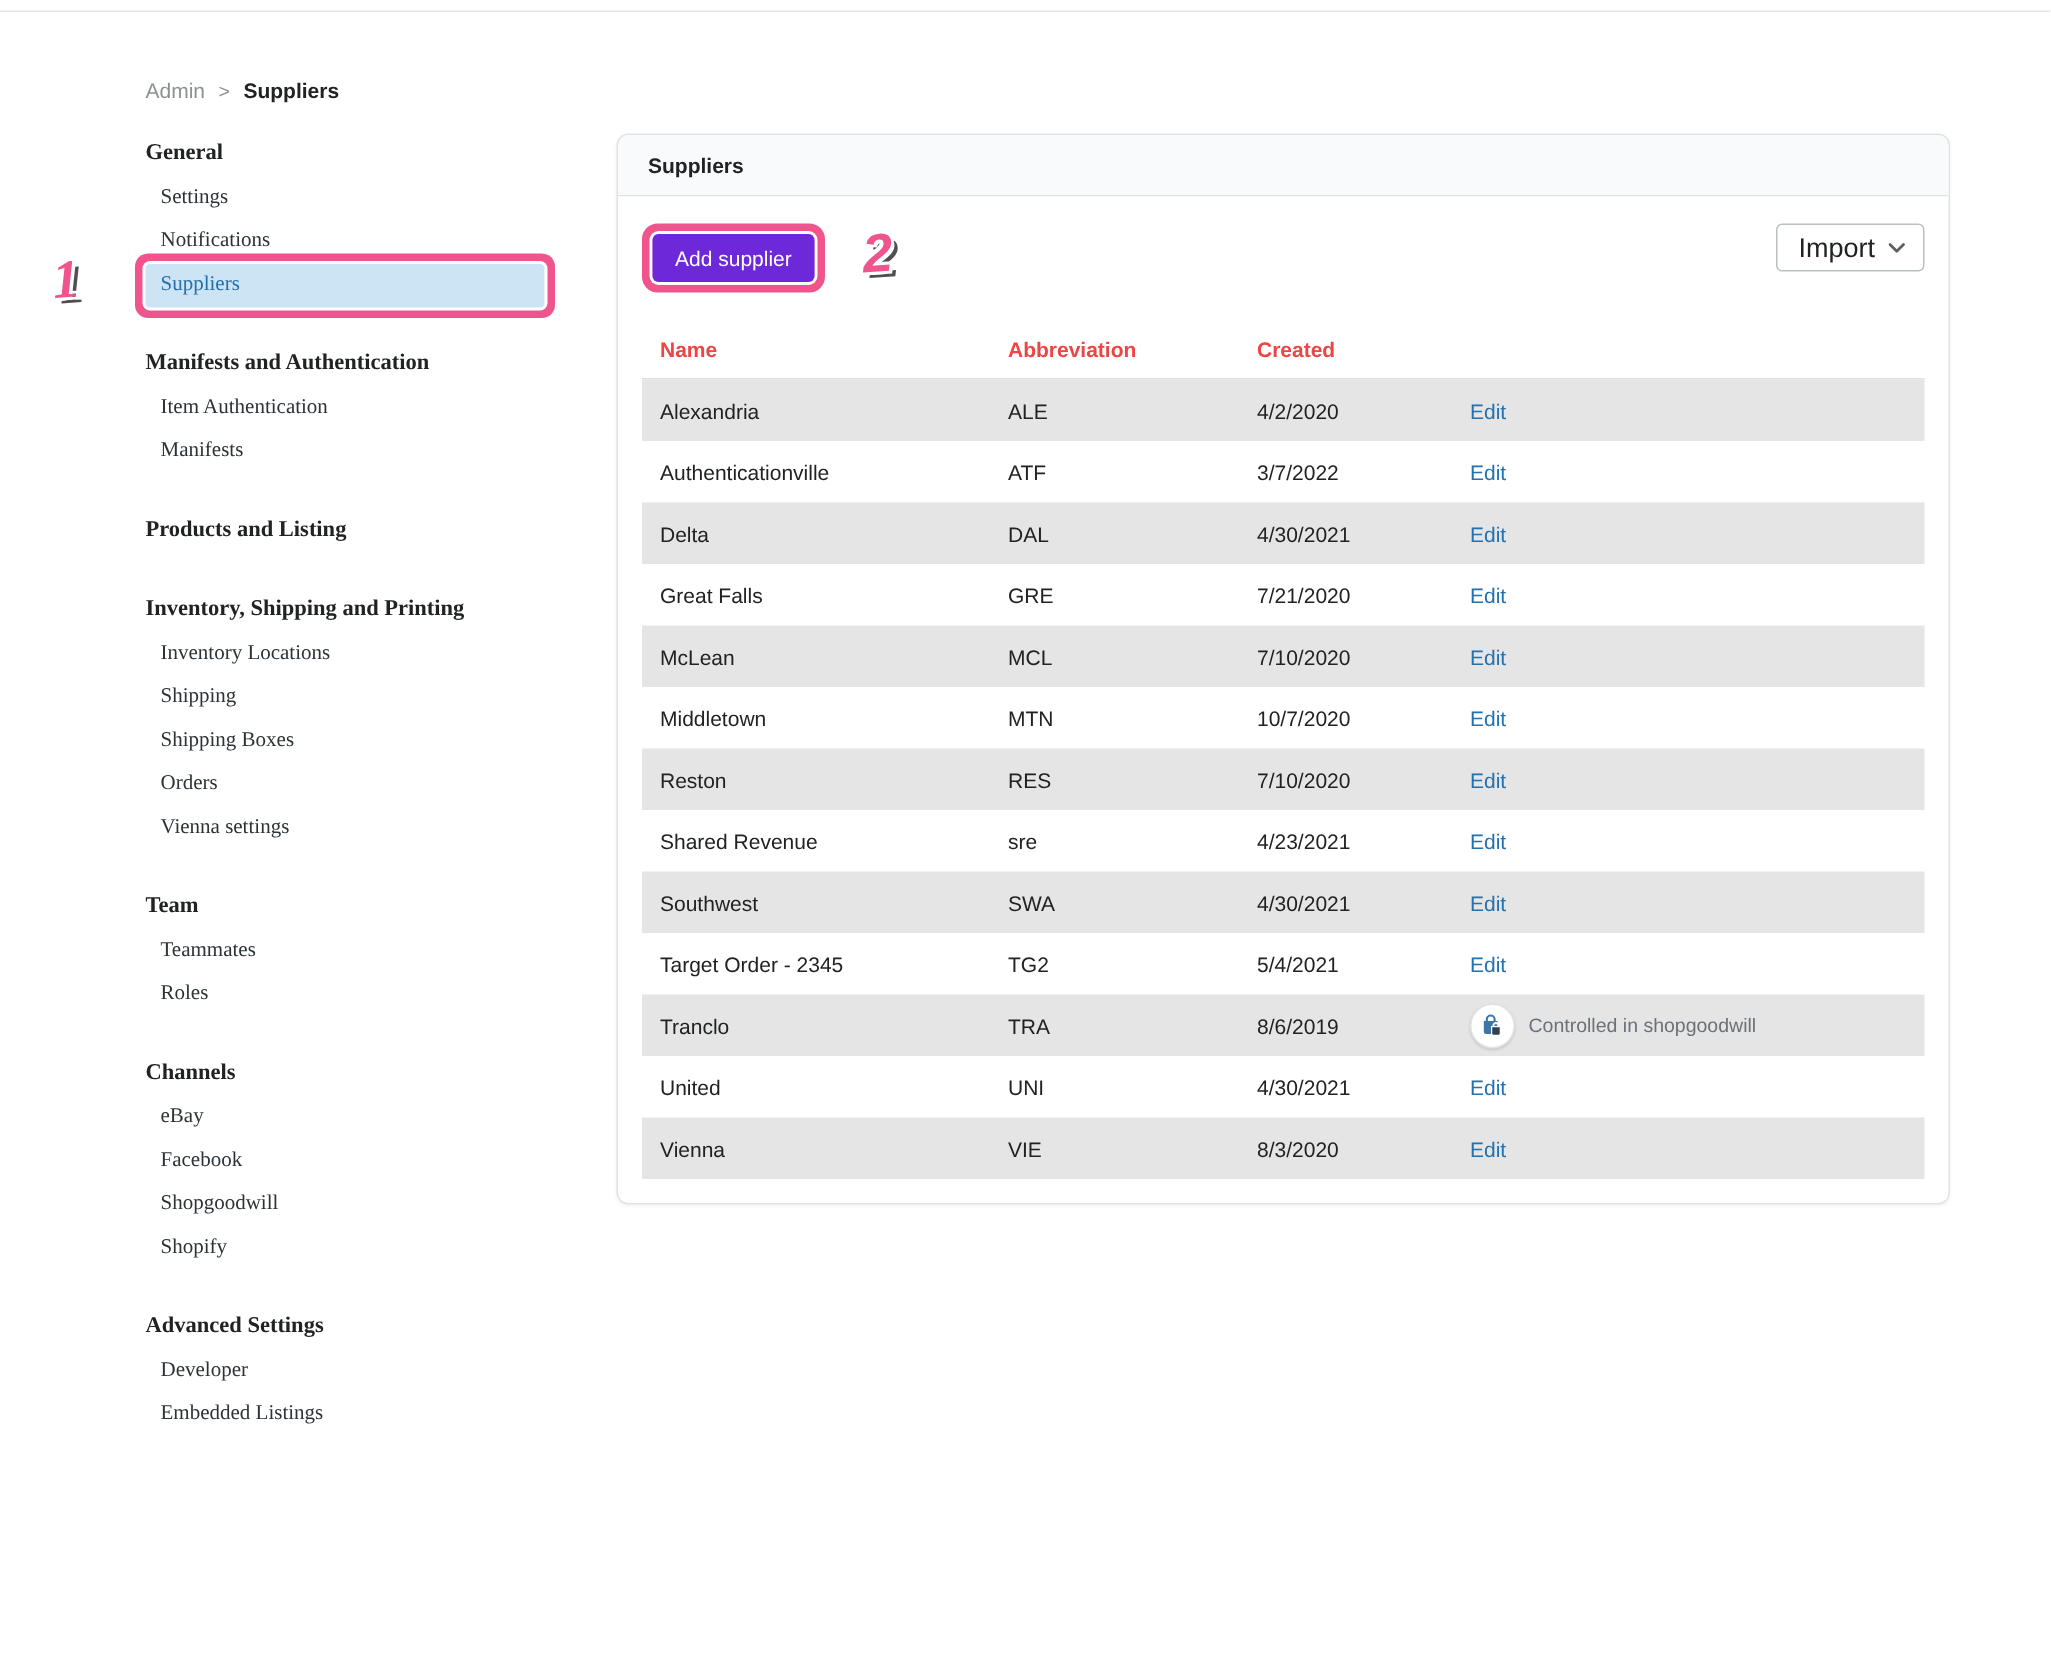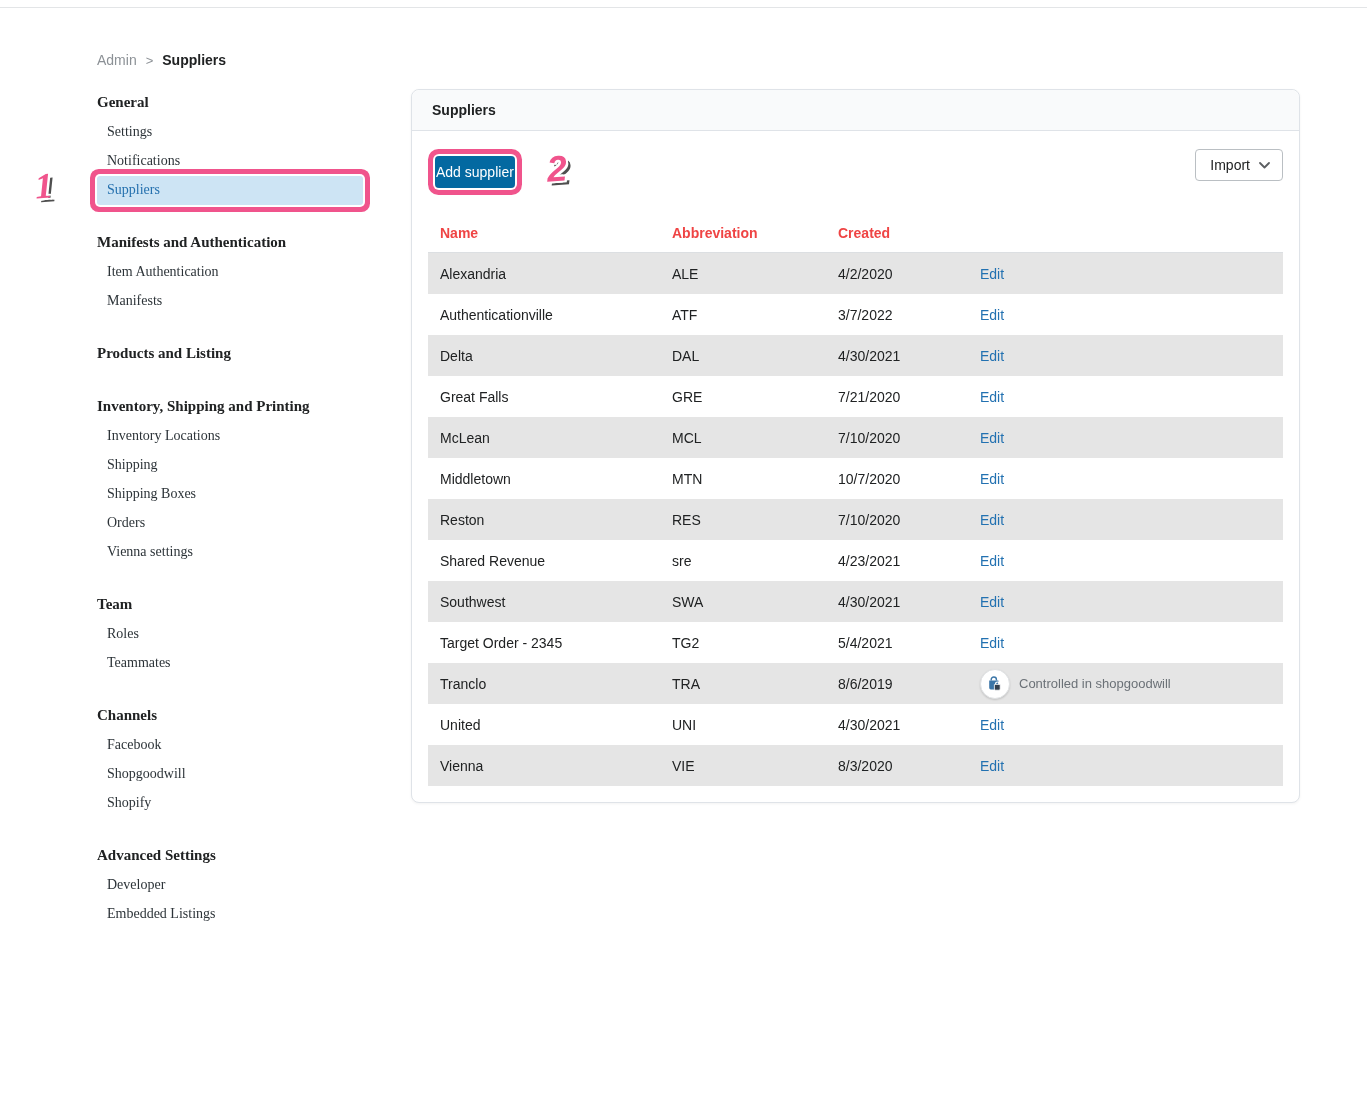--- a/index.html
+++ b/index.html
@@ -50,27 +50,27 @@
     padding:12px 20px; font-size:14px; font-weight:700; color:#202223;
   }
   .card-body { padding:18px 16px 16px; }
 
   .toolbar { display:flex; justify-content:space-between; align-items:flex-start; margin-bottom:20px; }
   .add-wrap {
     position:relative; display:inline-block; margin:7px 0 7px 7px;
     box-shadow:0 0 0 2px #fff, 0 0 0 7px #f0548c; border-radius:4px;
   }
   .btn-add {
-    background:#0369a1; color:#fff; border:none; border-radius:4px;
-    font-size:14px; font-family:inherit; padding:8px 1px; cursor:pointer; line-height:16px;
+    background:#6d28d9; color:#fff; border:none; border-radius:4px;
+    font-size:14px; font-family:inherit; padding:8px 15px; cursor:pointer; line-height:16px;
   }
   .add-wrap .annot-num { right:-52px; top:-5px; }
   .btn-import {
     background:#fff; border:1px solid #babfc3; border-radius:4px; cursor:pointer;
-    font-size:14px; font-family:inherit; color:#202223; padding:7px 12px 7px 14px;
+    font-size:18px; font-family:inherit; color:#202223; padding:7px 12px 7px 14px;
     display:flex; align-items:center; gap:9px; line-height:16px;
   }
   .chev { display:inline-flex; }
 
   
   .thead {
     display:grid; grid-template-columns:232px 166px 142px 1fr;
     font-size:14px; font-weight:700; color:#ef4444; border-bottom:1px solid #dcdfe2;
   }
   .thead > div { padding:10px 12px 11px; }
@@ -168,34 +168,38 @@
     <span class="side-item-label">Vienna settings</span>
     
   </div>
 </div>
   </div>
 
   <div class="side-section">
     <div class="side-heading">Team</div>
     <div class="side-list">
   <div class="side-item">
+    <span class="side-item-label">Teammates</span>
+    
+  </div>
+
+  <div class="side-item">
     <span class="side-item-label">Roles</span>
     
   </div>
-
-  <div class="side-item">
-    <span class="side-item-label">Teammates</span>
-    
-  </div>
 </div>
   </div>
 
   <div class="side-section">
     <div class="side-heading">Channels</div>
     <div class="side-list">
+  <div class="side-item">
+    <span class="side-item-label">eBay</span>
+    
+  </div>
 
   <div class="side-item">
     <span class="side-item-label">Facebook</span>
     
   </div>
 
   <div class="side-item">
     <span class="side-item-label">Shopgoodwill</span>
     
   </div>

